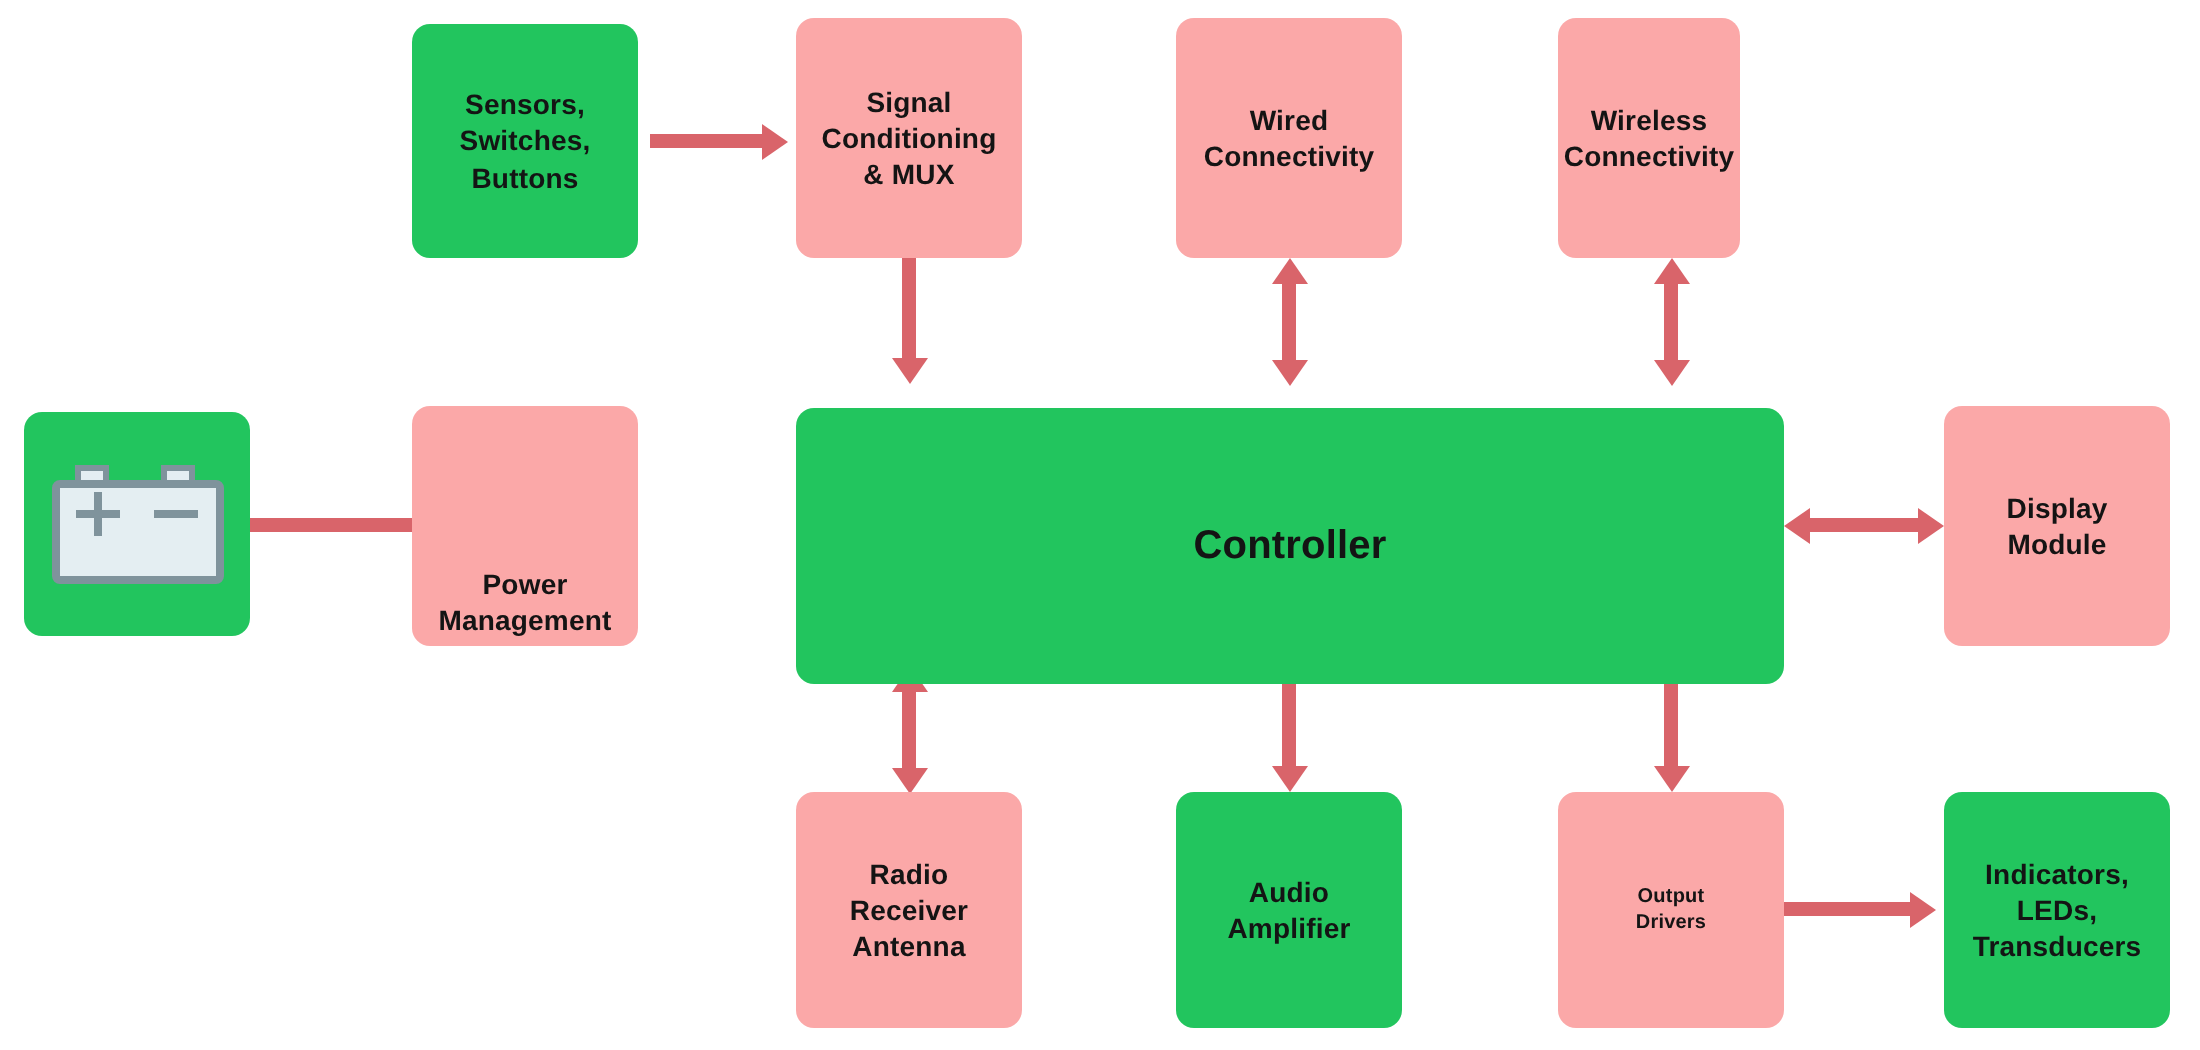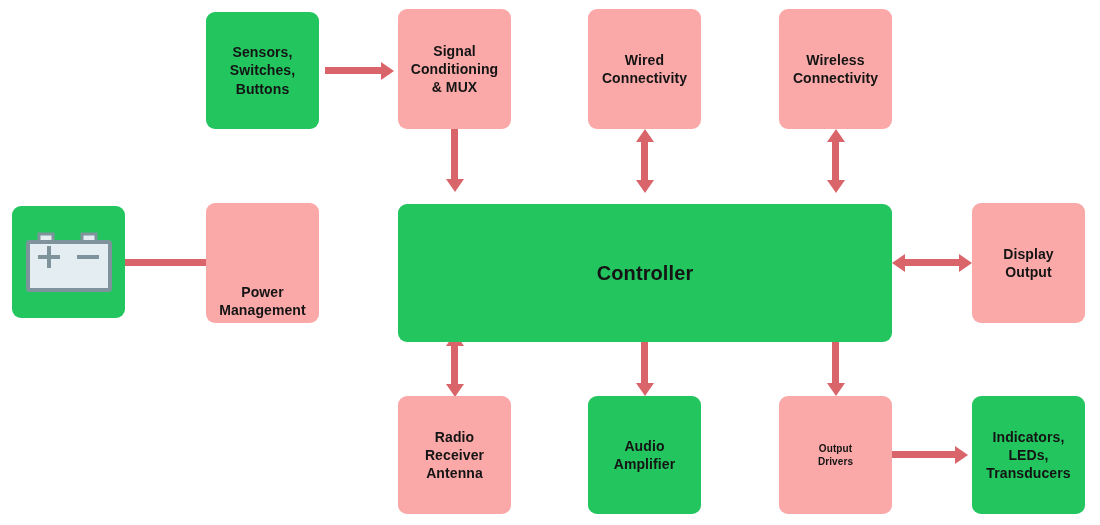--- a/index.html
+++ b/index.html
@@ -151,21 +151,21 @@
     <span class="lbl">Signal
 Conditioning
 &amp; MUX</span>
   </div>
 
   <div class="block pink" style="left:588px; top:9px; width:113px; height:120px; font-size:14px;text-align:center;">
     <span class="lbl">Wired
 Connectivity</span>
   </div>
 
-  <div class="block pink" style="left:779px; top:9px; width:113px; height:120px; font-size:14px;">
+  <div class="block pink" style="left:779px; top:9px; width:91px; height:120px; font-size:14px;">
     <span class="lbl">Wireless
 Connectivity</span>
   </div>
 
   <div class="block blue" style="left:12px; top:206px; width:113px; height:112px;">
     <span class="battery-wrap" style="left:0; top:0; width:113px; height:112px;">
       <svg width="90" height="66" viewBox="0 0 90 66" aria-hidden="true">
         <rect x="15" y="5" width="14" height="9" fill="#e4eef2" stroke="#7f939c" stroke-width="3"></rect>
         <rect x="58" y="5" width="14" height="9" fill="#e4eef2" stroke="#7f939c" stroke-width="3"></rect>
         <rect x="4" y="13" width="82" height="48" rx="2" fill="#e4eef2" stroke="#7f939c" stroke-width="4"></rect>
@@ -179,21 +179,21 @@
     <span class="lbl">Power
 Management</span>
   </div>
 
   <div class="block blue" style="left:398px; top:194px; width:494px; height:138px;margin-top:10px;">
     <span class="lbl ctrl-label">Controller</span>
   </div>
 
   <div class="block pink" style="left:972px; top:203px; width:113px; height:120px; font-size:14px;">
     <span class="lbl">Display
-Output</span>
+Module</span>
   </div>
 
   <div class="block pink" style="left:398px; top:396px; width:113px; height:118px; font-size:14px;">
     <span class="lbl">Radio
 Receiver
 Antenna</span>
   </div>
 
   <div class="block blue" style="left:588px; top:396px; width:113px; height:118px; font-size:14px;">
     <span class="lbl">Audio

